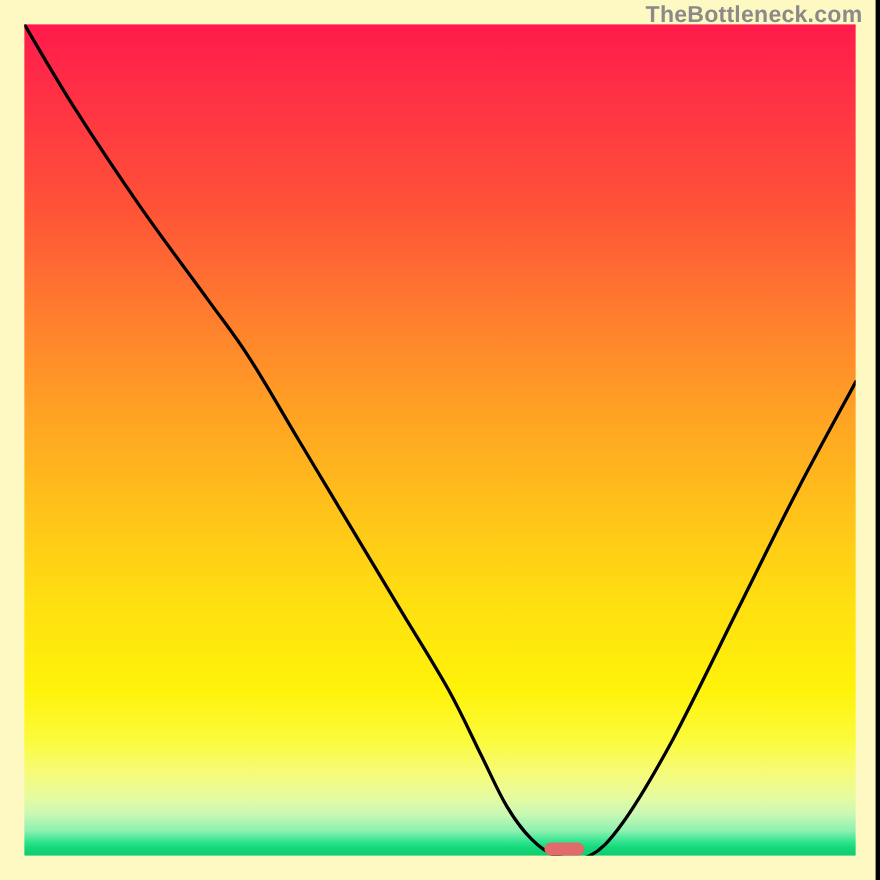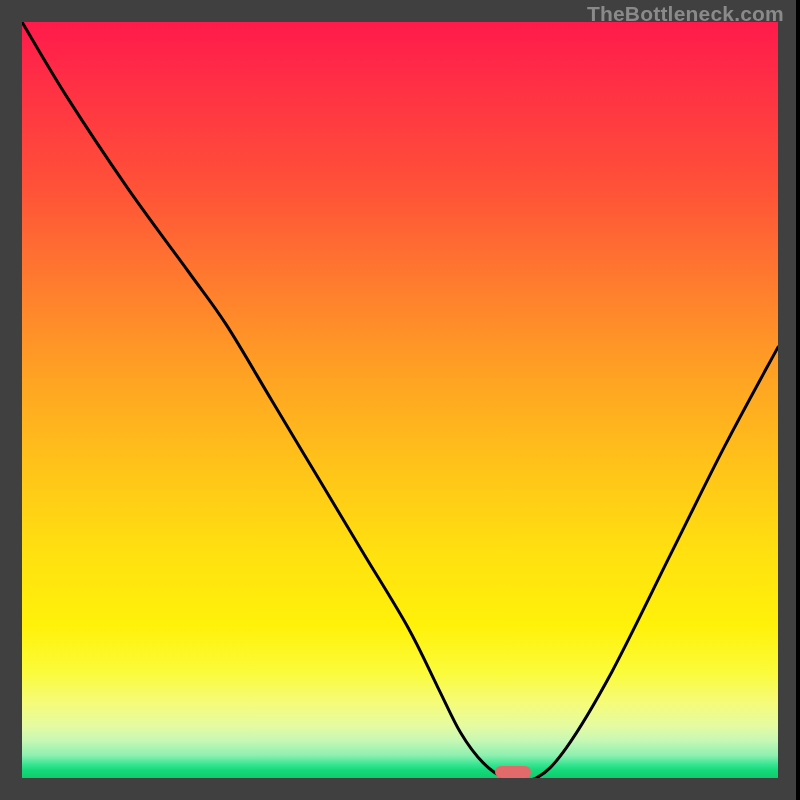--- a/index.html
+++ b/index.html
@@ -9,21 +9,21 @@
     height: 800px;
     background: #000;
     overflow: hidden;
   }
   .frame {
     position: absolute;
     left: 0;
     top: 0;
     width: 796px;
     height: 800px;
-    background: #404040;
+    background: #fef9c3;
   }
   .plot-area {
     position: absolute;
     left: 22px;
     top: 22px;
     width: 756px;
     height: 756px;
     overflow: hidden;
   }
   .gradient {

